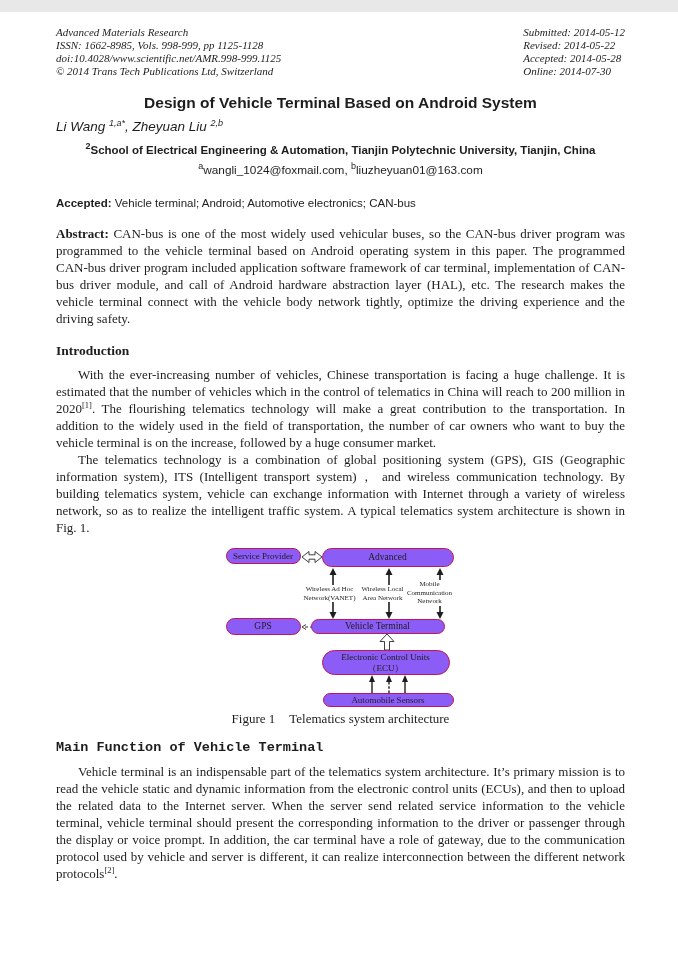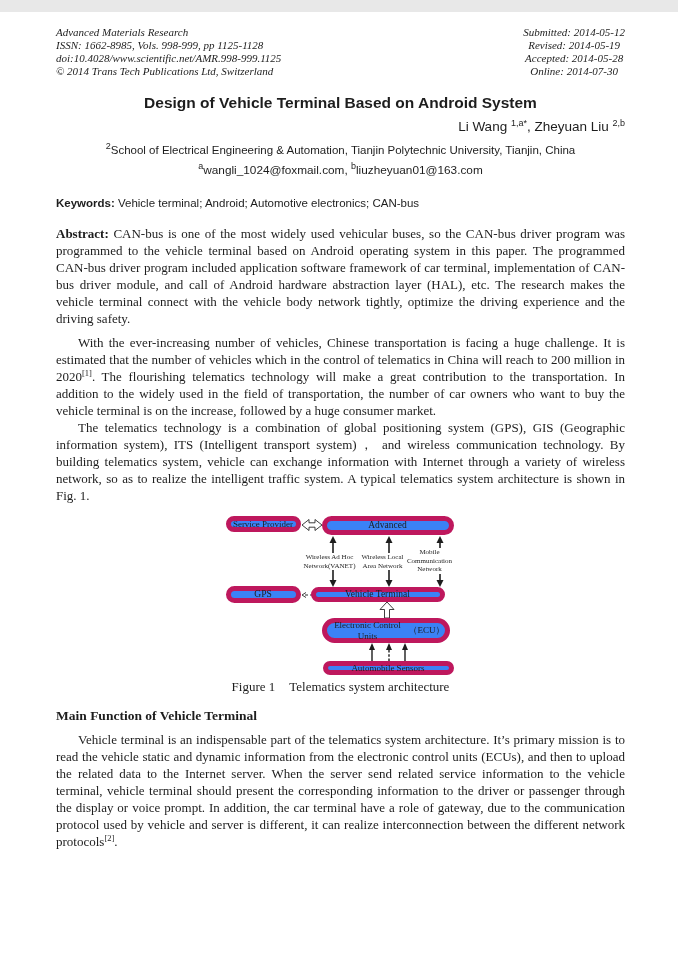--- a/index.html
+++ b/index.html
@@ -11,119 +11,120 @@
     background: #ffffff;
     margin: 12px auto;
     overflow: hidden;
     font-family: "Liberation Serif", serif;
     color: #1d1d1d;
   }
   .content { padding: 14px 53px 0 56px; }
 
   
   .hdr { display: flex; justify-content: space-between; font-style: italic; font-size: 11px; line-height: 13px; }
-  .hdr-right { text-align: center; }
+  .hdr-right { text-align: left; }
 
   
   .title {
     margin-top: 15px; text-align: center;
     font-family: "Liberation Sans", sans-serif;
     font-weight: bold; font-size: 15.5px; line-height: 19px;
   }
   .authors {
-    margin-top: 6px; text-align: right;
+    margin-top: 6px; text-align: left;
     font-family: "Liberation Sans", sans-serif;
-    font-size: 13.5px; line-height: 17px;
+    font-size: 13.5px; line-height: 17px; font-style: italic;
   }
   .authors sup, .affil sup, .emails sup { font-size: 9px; vertical-align: super; line-height: 0; }
   .affil, .emails {
     text-align: center; font-family: "Liberation Sans", sans-serif;
     font-size: 11.5px; line-height: 14px;
   }
   .affil1 { margin-top: 9px; }
-  .affil2 { margin-top: 8px; }
+  .affil2 { margin-top: 8px; font-weight: bold; }
   .emails { margin-top: 6px; font-size: 11.8px; }
 
   .keywords {
     margin-top: 19px; font-family: "Liberation Sans", sans-serif;
     font-size: 11.5px; line-height: 14px;
   }
   .keywords b { font-weight: bold; }
 
   .body-text { font-size: 13px; line-height: 17px; text-align: justify; }
   .body-text sup { font-size: 8.5px; vertical-align: super; line-height: 0; }
   .abstract { margin-top: 15px; }
   .abstract b, .heading { font-weight: bold; }
   .heading { font-size: 13.5px; line-height: 16px; margin-top: 16px; }
   .para { text-indent: 22px; }
   .p-first { margin-top: 7px; }
 
   
   .fig-wrap { width: 230px; height: 159px; margin: 12px auto 0 auto; position: relative; }
   .fig-svg { position: absolute; left: 0; top: 0; }
   .fig-box {
-    position: absolute; border: 5px solid #be185d; background: #3b82f6;
+    position: absolute; border: 1px solid #be185d; background: #8b5cf6;
     display: flex; align-items: center; justify-content: center;
     font-size: 9px; line-height: 10.5px; text-align: center;
     font-family: "Liberation Serif", serif; color: #1d1d1d;
   }
   .b-sp  { left: 0;   top: 1;   width: 75px;  height: 16px; border-radius: 8px; }
   .b-int { left: 96px; top: 0;  width: 132px; height: 19px; border-radius: 10px; font-size: 9.5px; }
   .b-gps { left: 0;   top: 70px; width: 75px; height: 17px; border-radius: 9px; font-size: 9.5px; }
   .b-vt  { left: 85px; top: 71px; width: 134px; height: 15px; border-radius: 8px; font-size: 9.5px; }
-  .b-ecu { left: 96px; top: 102px; width: 128px; height: 25px; border-radius: 13px; }
+  .b-ecu { left: 96px; top: 102px; width: 128px; height: 25px; border-radius: 13px; flex-direction: column; }
   .b-sen { left: 97px; top: 145px; width: 131px; height: 14px; border-radius: 7px; }
   .link-label {
     position: absolute; transform: translateX(-50%);
     background: #fff; text-align: center;
     font-size: 7px; line-height: 8.5px; color: #1d1d1d; white-space: nowrap;
     padding: 0 1px;
   }
   .ll-vanet { left: 104px; top: 37px; }
   .ll-wlan  { left: 157px; top: 37px; }
   .ll-mob   { left: 204px; top: 32px; }
 
   .fig-caption { margin-top: 4px; text-align: center; font-size: 13px; line-height: 15px; }
   .fig-caption .cap-text { margin-left: 14px; }
 
-  .mf-heading { margin-top: 14px; }
+  .mf-heading { margin-top: 14px; font-family: Liberation Mono, monospace; }
 </style>
 </head>
 <body>
 
 <div class="page">
   <div class="content">
 
     <div class="hdr">
       <div class="hdr-left">
         <div>Advanced Materials Research</div>
         <div>ISSN: 1662-8985, Vols. 998-999, pp 1125-1128</div>
         <div>doi:10.4028/www.scientific.net/AMR.998-999.1125</div>
         <div>© 2014 Trans Tech Publications Ltd, Switzerland</div>
       </div>
       <div class="hdr-right">
         <div>Submitted: 2014-05-12</div>
-        <div>Revised: 2014-05-19</div>
+        <div>Revised: 2014-05-22</div>
         <div>Accepted: 2014-05-28</div>
         <div>Online: 2014-07-30</div>
       </div>
     </div>
 
     <div class="title">Design of Vehicle Terminal Based on Android System</div>
 
     <div class="authors"><span>Li Wang </span><sup>1,a*</sup><span>, Zheyuan Liu </span><sup>2,b</sup></div>
 
     <div class="affil affil2"><sup>2</sup><span>School of Electrical Engineering &amp; Automation, Tianjin Polytechnic University, Tianjin, China</span></div>
 
     <div class="emails"><sup>a</sup><span>wangli_1024@foxmail.com, </span><sup>b</sup><span>liuzheyuan01@163.com</span></div>
 
-    <div class="keywords"><b>Keywords:</b><span> Vehicle terminal; Android; Automotive electronics; CAN-bus</span></div>
+    <div class="keywords"><b>Accepted:</b><span> Vehicle terminal; Android; Automotive electronics; CAN-bus</span></div>
 
     <p class="body-text abstract"><b>Abstract:</b><span> CAN-bus is one of the most widely used vehicular buses, so the CAN-bus driver program was programmed to the vehicle terminal based on Android operating system in this paper. The programmed CAN-bus driver program included application software framework of car terminal, implementation of CAN-bus driver module, and call of Android hardware abstraction layer (HAL), etc. The research makes the vehicle terminal connect with the vehicle body network tightly, optimize the driving experience and the driving safety.</span></p>
 
+    <div class="heading">Introduction</div>
 
     <p class="body-text para p-first"><span>With the ever-increasing number of vehicles, Chinese transportation is facing a huge challenge. It is estimated that the number of vehicles which in the control of telematics in China will reach to 200 million in 2020</span><sup>[1]</sup><span>. The flourishing telematics technology will make a great contribution to the transportation. In addition to the widely used in the field of transportation, the number of car owners who want to buy the vehicle terminal is on the increase, followed by a huge consumer market.</span></p>
 
     <p class="body-text para">The telematics technology is a combination of global positioning system (GPS), GIS (Geographic information system), ITS (Intelligent transport system)， and wireless communication technology. By building telematics system, vehicle can exchange information with Internet through a variety of wireless network, so as to realize the intelligent traffic system. A typical telematics system architecture is shown in Fig. 1.</p>
 
     <div class="fig-wrap">
       <svg class="fig-svg" width="230" height="159" viewBox="0 0 230 159">
 
         <g>
           <path d="M76 9 L83 3.5 L83 6.8 L89 6.8 L89 3.5 L96 9 L89 14.5 L89 11.2 L83 11.2 L83 14.5 Z" fill="#ffffff" stroke="#2a2a2a" stroke-width="0.9"></path>

